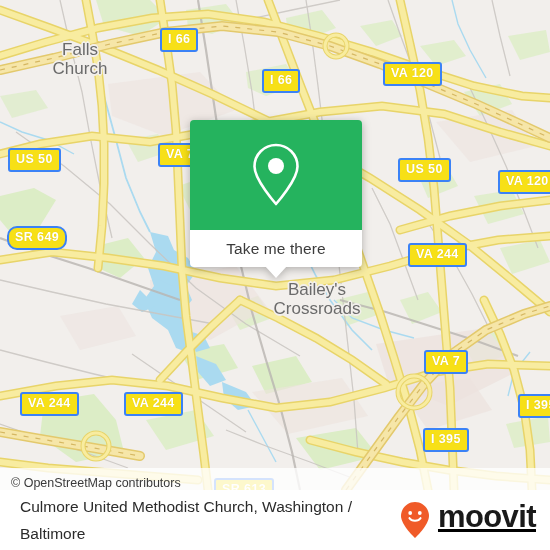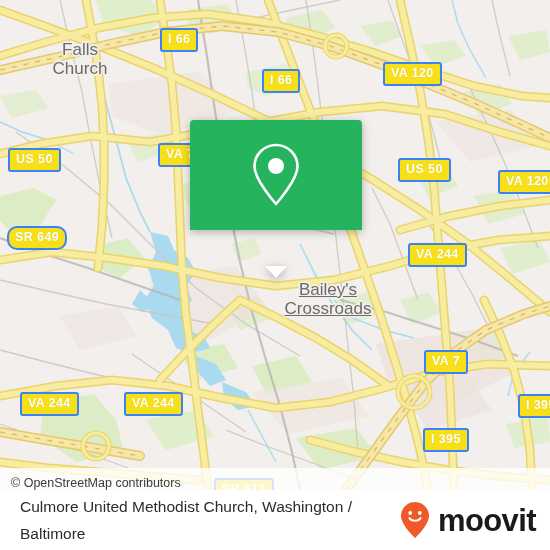--- a/index.html
+++ b/index.html
@@ -148,23 +148,24 @@
     padding: 0 14px 0 20px;
   }
   #footer-title {
     color: #2b2b2b;
     font-size: 15.5px;
     line-height: 27px;
     max-width: 380px;
   }
   #logo {
     display: flex;
-    align-items: center;
+    align-items: flex-start;
     gap: 8px;
     flex: 0 0 auto;
+    text-decoration: underline;
   }
   #logo-mark {
     display: block;
   }
   #logo-text {
     font-size: 31px;
     font-weight: bold;
     color: #1a1a1a;
     letter-spacing: -0.6px;
     line-height: 1;
@@ -328,21 +329,21 @@
           <circle cx="96" cy="446" r="13"></circle>
           <circle cx="336" cy="46" r="11"></circle>
         </g>
       </g>
 
     </svg>
 
     <div class="place-label" style="left:40px; top:40px; width:80px;">Falls
 Church</div>
 
-    <div class="place-label" style="left:268px; top:280px; width:120px;text-decoration:underline;">Bailey's
+    <div class="place-label" style="left:257px; top:280px; width:120px;">Bailey's
 Crossroads</div>
 
     <div class="shield" style="left:160px; top:28px;">I 66</div>
     <div class="shield" style="left:262px; top:69px;">I 66</div>
     <div class="shield" style="left:383px; top:62px;">VA 120</div>
     <div class="shield" style="left:8px; top:148px;">US 50</div>
     <div class="shield" style="left:158px; top:143px;">VA 7</div>
     <div class="shield" style="left:398px; top:158px;">US 50</div>
     <div class="shield" style="left:498px; top:170px;">VA 120</div>
     <div class="shield" style="left:7px; top:226px;border-radius:10px;">SR 649</div>
@@ -354,20 +355,23 @@
     <div class="shield" style="left:423px; top:428px;">I 395</div>
     <div class="shield" style="left:214px; top:478px;">SR 613</div>
 
     <div id="callout">
       <div id="callout-top">
         <svg width="54" height="66" viewBox="0 0 54 66">
           <path d="M27 3 C15 3 5.5 12.5 5.5 24.5 C5.5 38 27 62 27 62 C27 62 48.5 38 48.5 24.5 C48.5 12.5 39 3 27 3 Z" fill="none" stroke="#ffffff" stroke-width="2.6" stroke-linejoin="round"></path>
           <circle cx="27" cy="24" r="8" fill="#ffffff"></circle>
         </svg>
       </div>
+      <div id="callout-bottom">
+        <span id="callout-label">Take me there</span>
+      </div>
       <div id="callout-tail"></div>
     </div>
 
     <div id="attribution">
       <span id="attribution-text">© OpenStreetMap contributors</span>
     </div>
 
   </div>
 
   <div id="footer">

